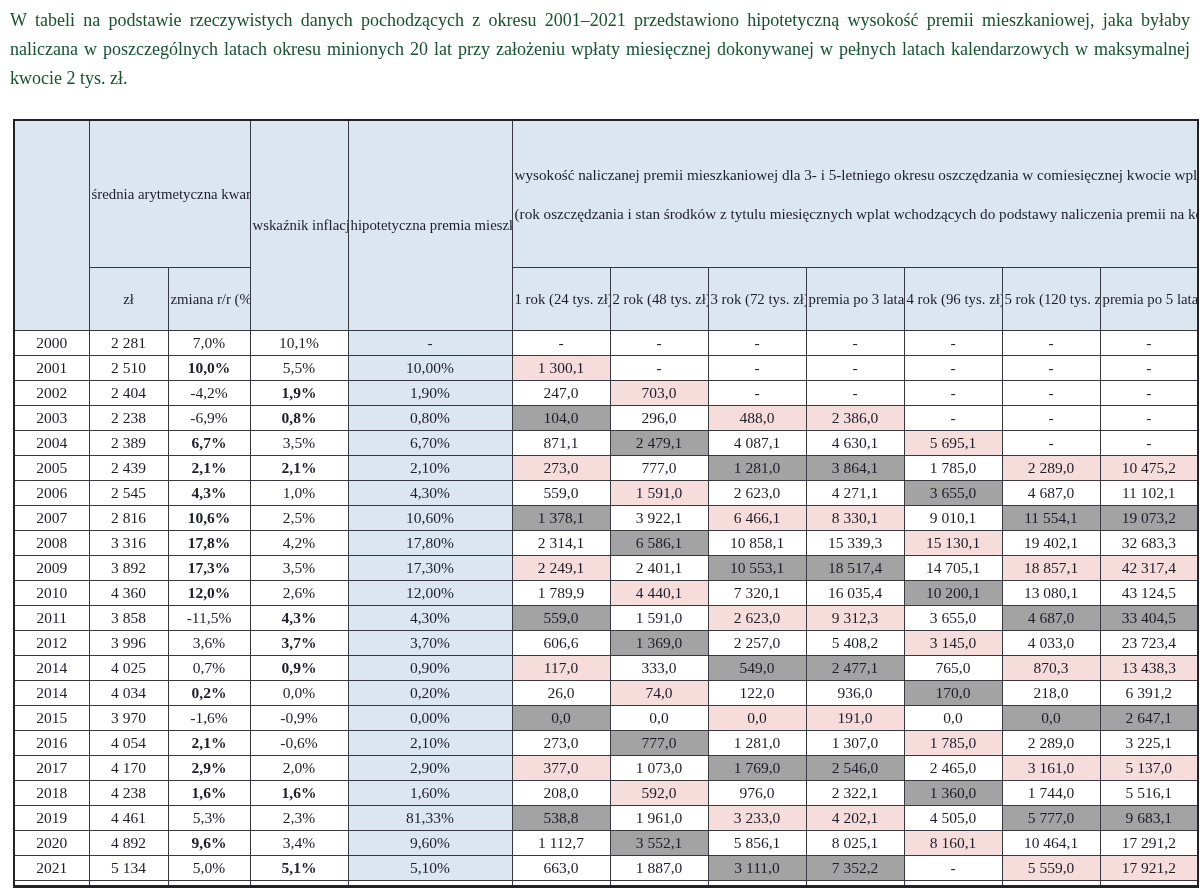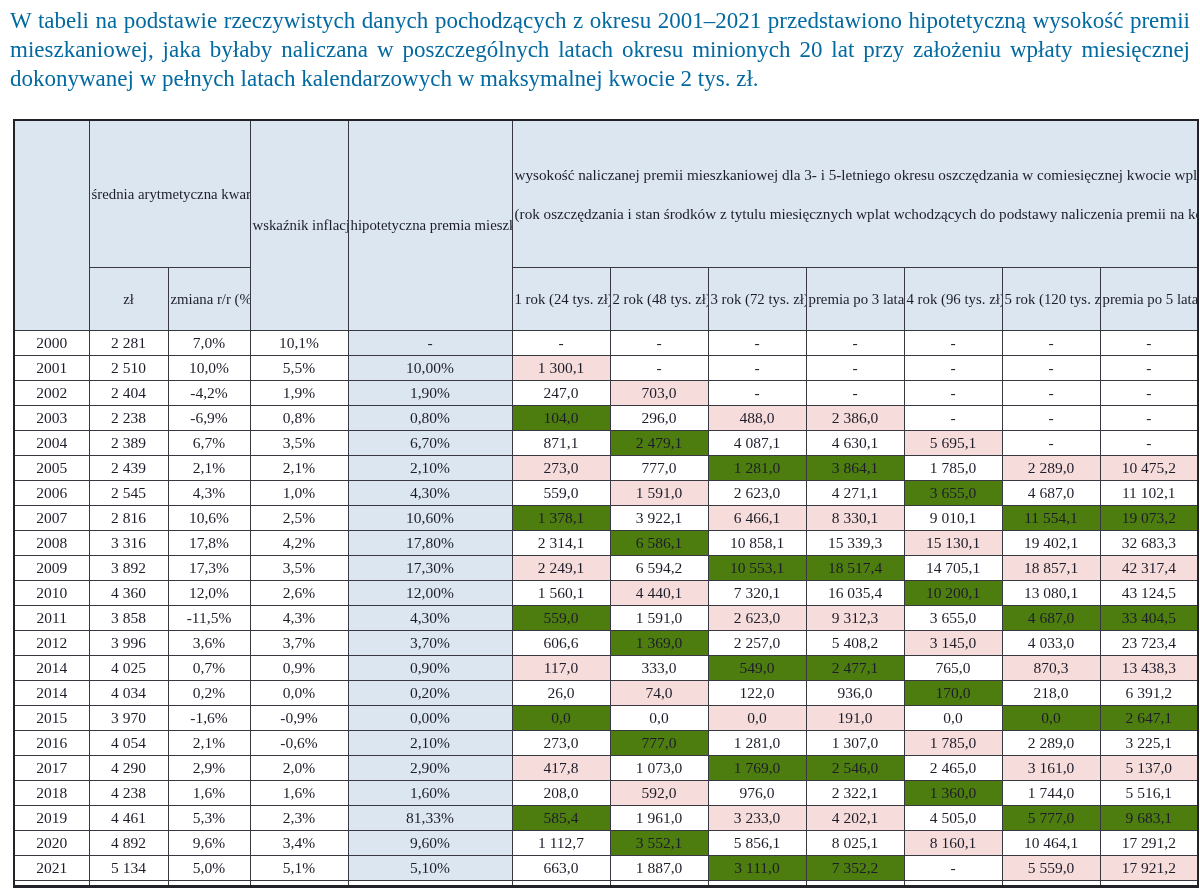--- a/index.html
+++ b/index.html
@@ -2,21 +2,21 @@
 <html lang="pl"><head>
 <meta charset="utf-8">
 <style>
   html,body{margin:0;padding:0;}
   body{
     width:1200px;height:891px;overflow:hidden;background:#ffffff;
     font-family:"Liberation Serif","DejaVu Serif",serif;color:#111118;
   }
   .intro{
     margin:6px 10px 0 10px;
-    font-size:23px;line-height:29px;text-align:justify;color:#0369a1;
+    font-size:18px;line-height:29px;text-align:justify;color:#14532d;
   }
   table.premium{
     border-collapse:collapse;table-layout:fixed;
     margin:26px 0 0 13px;width:1184px;
     font-size:15.5px;color:#1d1d2a;
   }
   table.premium th, table.premium td{
     border:1px solid #383840;
     text-align:center;vertical-align:middle;
     padding:0 2px;overflow:hidden;white-space:nowrap;
@@ -24,23 +24,23 @@
   table.premium{border:2px solid #222228;}
   thead th{
     background:#dce6f1;font-weight:400;font-size:14.8px;line-height:1.28;
     white-space:pre-line;
   }
   th.top-align{vertical-align:top;padding-top:4px;}
   th.group-head{vertical-align:top;padding:6px 14px 0 14px;font-size:15.2px;}
   th.group-head .gap{height:20px;}
   tbody td{height:24px;}
   td.premia-col{background:#dce6f1;}
-  td.bg-b{background:#4d7c0f;}
+  td.bg-b{background:#a3a3a3;}
   td.bg-p{background:#f6dcdb;margin-left:24px;}
-  td.bold, .bold{font-weight:400;}
+  td.bold, .bold{font-weight:700;}
   tr.partial-row td{height:4px;border-bottom:3px solid #222228;padding:0;}
 </style>
 </head>
 <body>
 
 <p class="intro">W tabeli na podstawie rzeczywistych danych pochodzących z okresu 2001–2021 przedstawiono hipotetyczną wysokość premii mieszkaniowej, jaka byłaby naliczana w poszczególnych latach okresu minionych 20 lat przy założeniu wpłaty miesięcznej dokonywanej w pełnych latach kalendarzowych w maksymalnej kwocie 2 tys. zł.</p>
 
 <table class="premium">
   <colgroup>
     <col style="width:75px">
@@ -236,34 +236,34 @@
         <td>19 402,1</td>
         <td>32 683,3</td>
       </tr>
       <tr>
         <td>2009</td>
         <td>3 892</td>
         <td class="bold">17,3%</td>
         <td>3,5%</td>
         <td class="premia-col">17,30%</td>
         <td class="bg-p">2 249,1</td>
-        <td>6 594,2</td>
+        <td>2 401,1</td>
         <td class="bg-b">10 553,1</td>
         <td class="bg-b">18 517,4</td>
         <td>14 705,1</td>
         <td class="bg-p">18 857,1</td>
         <td class="bg-p">42 317,4</td>
       </tr>
       <tr>
         <td>2010</td>
         <td>4 360</td>
         <td class="bold">12,0%</td>
         <td>2,6%</td>
         <td class="premia-col">12,00%</td>
-        <td>1 560,1</td>
+        <td>1 789,9</td>
         <td class="bg-p">4 440,1</td>
         <td>7 320,1</td>
         <td>16 035,4</td>
         <td class="bg-b">10 200,1</td>
         <td>13 080,1</td>
         <td>43 124,5</td>
       </tr>
       <tr>
         <td>2011</td>
         <td>3 858</td>
@@ -343,25 +343,25 @@
         <td>273,0</td>
         <td class="bg-b">777,0</td>
         <td>1 281,0</td>
         <td>1 307,0</td>
         <td class="bg-p">1 785,0</td>
         <td>2 289,0</td>
         <td>3 225,1</td>
       </tr>
       <tr>
         <td>2017</td>
-        <td>4 290</td>
+        <td>4 170</td>
         <td class="bold">2,9%</td>
         <td>2,0%</td>
         <td class="premia-col">2,90%</td>
-        <td class="bg-p">417,8</td>
+        <td class="bg-p">377,0</td>
         <td>1 073,0</td>
         <td class="bg-b">1 769,0</td>
         <td class="bg-b">2 546,0</td>
         <td>2 465,0</td>
         <td class="bg-p">3 161,0</td>
         <td class="bg-p">5 137,0</td>
       </tr>
       <tr>
         <td>2018</td>
         <td>4 238</td>
@@ -375,21 +375,21 @@
         <td class="bg-b">1 360,0</td>
         <td>1 744,0</td>
         <td>5 516,1</td>
       </tr>
       <tr>
         <td>2019</td>
         <td>4 461</td>
         <td>5,3%</td>
         <td>2,3%</td>
         <td class="premia-col">81,33%</td>
-        <td class="bg-b">585,4</td>
+        <td class="bg-b">538,8</td>
         <td>1 961,0</td>
         <td class="bg-p">3 233,0</td>
         <td class="bg-p">4 202,1</td>
         <td>4 505,0</td>
         <td class="bg-b">5 777,0</td>
         <td class="bg-b">9 683,1</td>
       </tr>
       <tr>
         <td>2020</td>
         <td>4 892</td>

